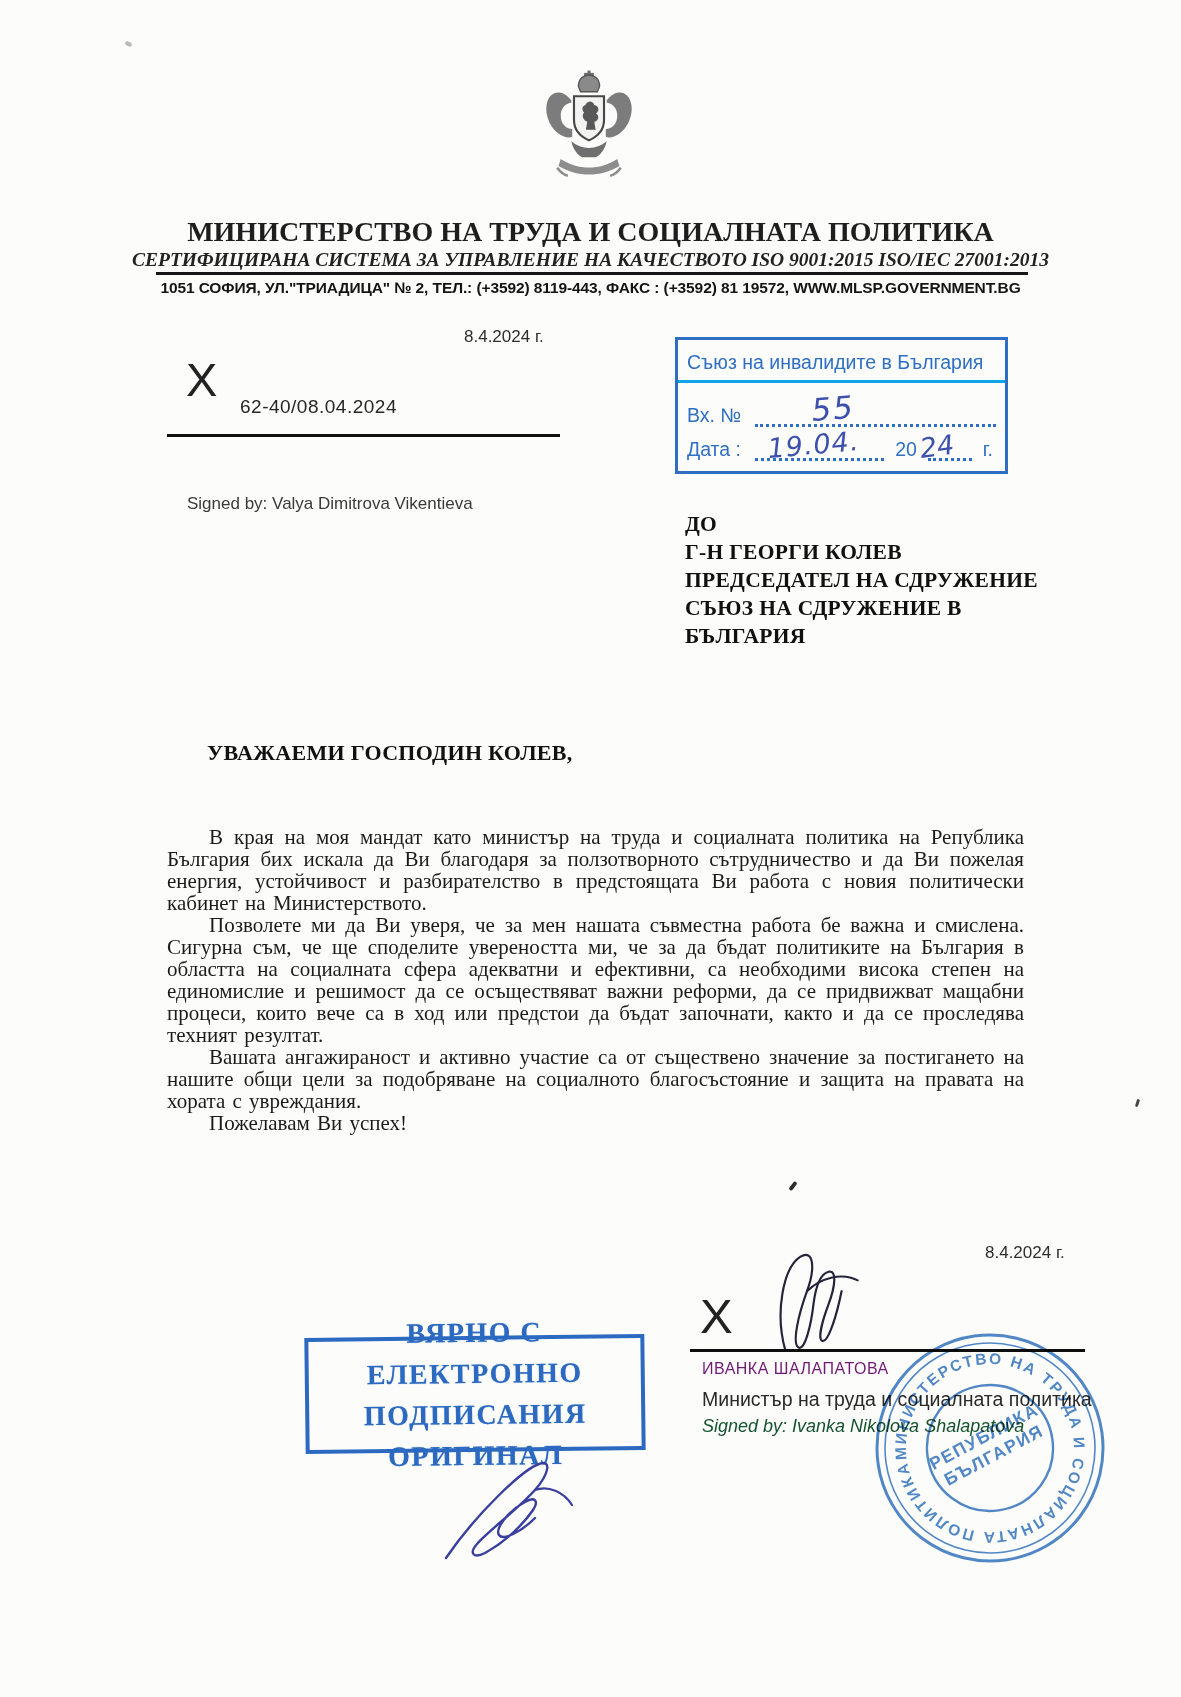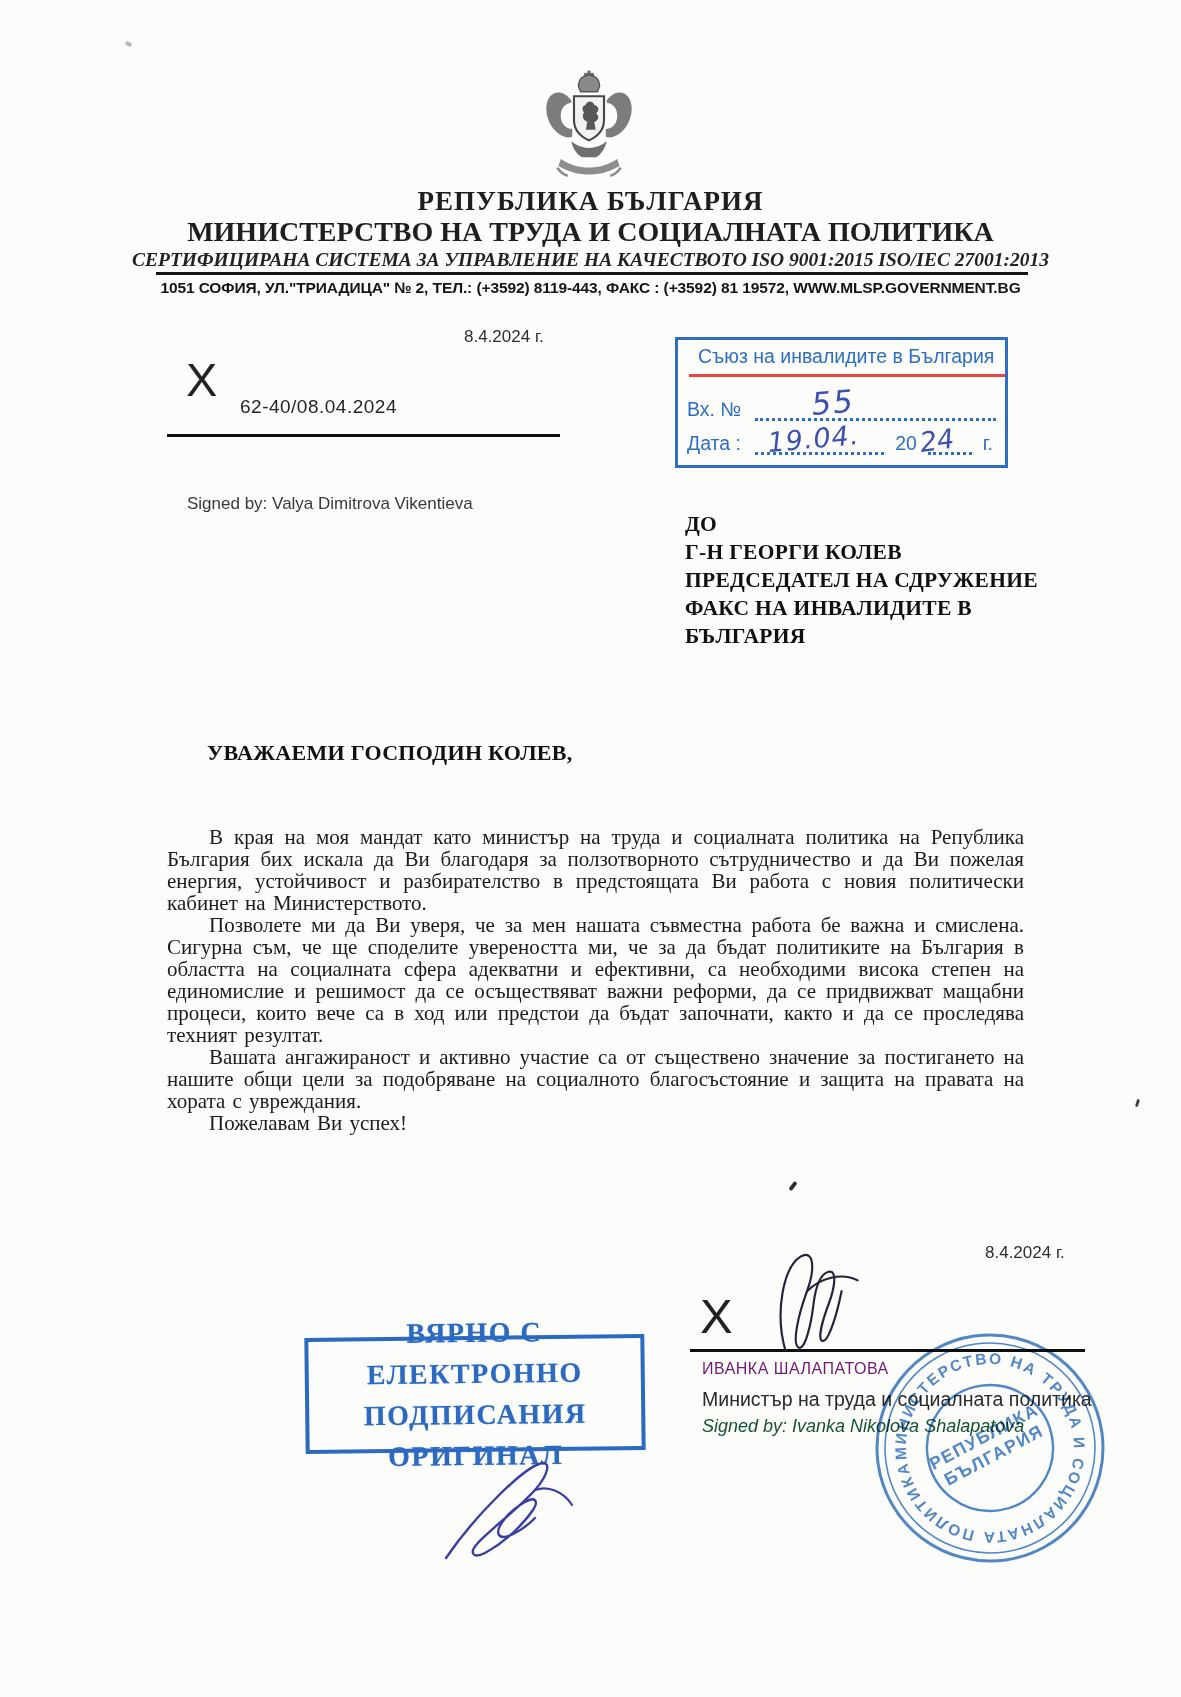--- a/index.html
+++ b/index.html
@@ -24,21 +24,21 @@
 
   
   .date-top{left:464px;top:327px;font-size:17px;color:#2e2e2e;}
   .xref-x{left:186px;top:352px;font-size:47px;color:#222;}
   .xref-num{left:240px;top:396px;font-size:19px;color:#262626;letter-spacing:.5px;}
   .xref-line{left:167px;top:434px;width:393px;height:3px;background:#101010;}
   .signedby1{left:187px;top:494px;font-size:17px;color:#3a3a3a;}
 
   
   .entry-stamp{left:675px;top:337px;width:327px;border:3px solid #2e6fc4;color:#2e6fc4;}
-  .es-header{border-bottom:3px solid #ef4444;padding:5px 9px 6px;font-size:19.5px;white-space:nowrap;margin-left:11px;}
+  .es-header{border-bottom:3px solid #0ea5e9;padding:11px 9px 6px;font-size:19.5px;white-space:nowrap;}
   .es-body{padding:10px 9px 10px;font-size:19.5px;}
   .es-row{display:flex;align-items:flex-end;height:34px;position:relative;gap:8px;}
   .es-row + .es-row{}
   .es-label{white-space:nowrap;padding-right:6px;}
   .es-dots{flex:1;border-bottom:3px dotted #2e6fc4;height:1px;position:relative;}
   .es-dots.short{flex:0 0 44px;}
   .es-year-prefix,.es-year-suffix{white-space:nowrap;padding:0 3px;}
   .hand{position:absolute;font-family:"DejaVu Sans",sans-serif;font-style:italic;
     color:#3d50ae;transform:rotate(-5deg);transform-origin:left bottom;}
   .hand-55{left:58px;bottom:-4px;font-size:31px;letter-spacing:2px;}
@@ -97,21 +97,20 @@
     <path d="M80 34 c11-15 26-10 28 5 c2 13 -5 26 -13 32 c-5 4 -12 6 -16 4 l0-9 c7 0 13-6 13-15 c0-8 -4-13 -12-15 z" fill="#7c7c7c"></path>
 
     <path d="M43 29 h34 v27 c0 13 -8 19 -17 23 c-9-4 -17-10 -17-23 z" fill="#f3f3f1" stroke="#474747" stroke-width="2.4"></path>
     <path d="M56 39 c2-5.5 8.5-5.5 10 0 c5 1 6.5 6.5 2 9.5 c4.5 3 2.5 8.5 -2 9.5 l1.5 9 h-11 l1.5-9 c-5-2 -6.5-7.5 -3.5-10.5 c-3-3 -2.5-7.5 1.5-8.5 z" fill="#585858"></path>
 
     <path d="M40 80 c12 10 28 10 40 0 c-2 10 -8 16 -12 18 h-16 c-4-2 -10-8 -12-18 z" fill="#6f6f6f"></path>
     <path d="M28 100 c20 13 44 13 64 0 l2.5 8 c-22 13 -47 13 -69 0 z" fill="#8d8d8d"></path>
     <path d="M24 110 q6 8 12 9 M96 110 q-6 8 -12 9" stroke="#8d8d8d" stroke-width="3" fill="none"></path>
   </svg>
 
-  <div class="abs center lh-republic">РЕПУБЛИКА БЪЛГАРИЯ</div>
   <div class="abs center lh-ministry">МИНИСТЕРСТВО НА ТРУДА И СОЦИАЛНАТА ПОЛИТИКА</div>
   <div class="abs center lh-cert">СЕРТИФИЦИРАНА СИСТЕМА ЗА УПРАВЛЕНИЕ НА КАЧЕСТВОТО  ISO 9001:2015   ISO/IEC 27001:2013</div>
   <div class="abs lh-rule"></div>
   <div class="abs center lh-address">1051 СОФИЯ, УЛ."ТРИАДИЦА" № 2, ТЕЛ.: (+3592) 8119-443, ФАКС : (+3592) 81 19572, WWW.MLSP.GOVERNMENT.BG</div>
 
   <div class="abs date-top">8.4.2024 г.</div>
   <div class="abs xref-x">X</div>
   <div class="abs xref-num">62-40/08.04.2024</div>
   <div class="abs xref-line"></div>
   <div class="abs signedby1">Signed by: Valya Dimitrova Vikentieva</div>
@@ -136,21 +135,21 @@
         </span>
         <span class="es-year-suffix">г.</span>
       </div>
     </div>
   </div>
 
   <div class="abs addressee">
     <div>ДО</div>
     <div>Г-Н ГЕОРГИ КОЛЕВ</div>
     <div>ПРЕДСЕДАТЕЛ НА СДРУЖЕНИЕ</div>
-    <div>ФАКС НА ИНВАЛИДИТЕ В</div>
+    <div>СЪЮЗ НА СДРУЖЕНИЕ В</div>
     <div>БЪЛГАРИЯ</div>
   </div>
 
   <div class="abs salutation">УВАЖАЕМИ ГОСПОДИН КОЛЕВ,</div>
   <div class="abs body-text">
     <p>В края на моя мандат като министър на труда и социалната политика на Република България бих искала да Ви благодаря за ползотворното сътрудничество и да Ви пожелая енергия, устойчивост и разбирателство в предстоящата Ви работа с новия политически кабинет на Министерството.</p>
     <p>Позволете ми да Ви уверя, че за мен нашата съвместна работа бе важна и смислена. Сигурна съм, че ще споделите увереността ми, че за да бъдат политиките на България в областта на социалната сфера адекватни и ефективни, са необходими висока степен на единомислие и решимост да се осъществяват важни реформи, да се придвижват мащабни процеси, които вече са в ход или предстои да бъдат започнати, както и да се проследява техният резултат.</p>
     <p>Вашата ангажираност и активно участие са от съществено значение за постигането на нашите общи цели за подобряване на социалното благосъстояние и защита на правата на хората с увреждания.</p>
     <p>Пожелавам Ви успех!</p>
   </div>

